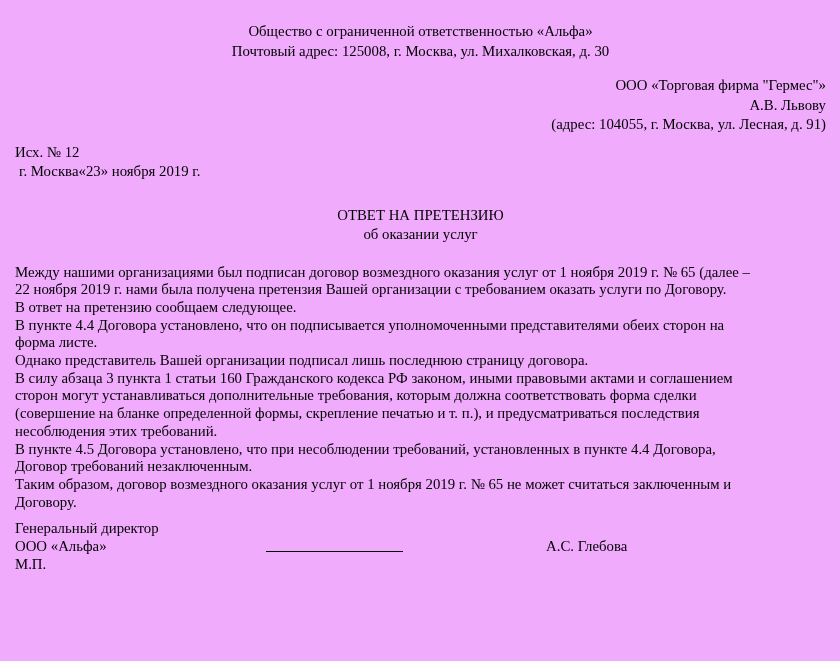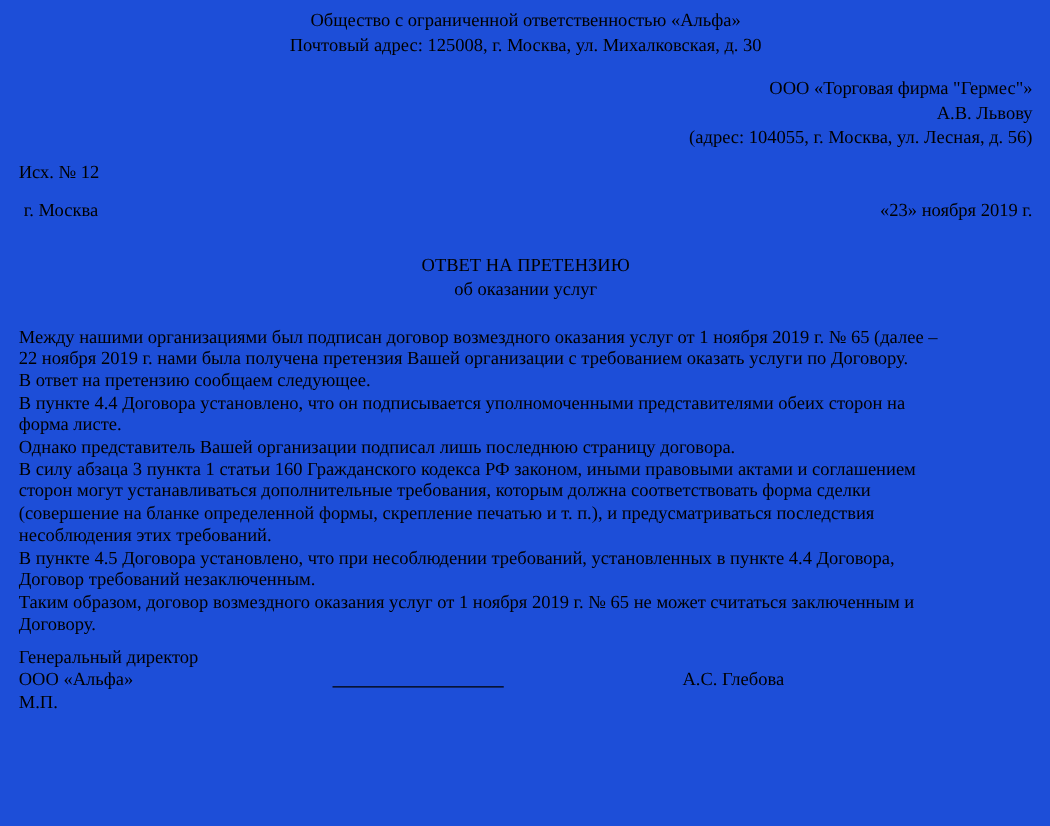--- a/index.html
+++ b/index.html
@@ -1,45 +1,45 @@
 <!DOCTYPE html>
 <html><head>
 <meta charset="utf-8">
 <style>
   html, body { margin: 0; padding: 0; background: #ffffff; }
   .page {
     position: relative;
     width: 840px;
     height: 661px;
     box-sizing: border-box;
-    padding: 8px 14px 0 15px;
-    background: #1d4ed8;
+    padding: 22px 14px 0 15px;
+    background: #f0abfc;
     color: #000000;
     font-family: "Liberation Serif", "DejaVu Serif", serif;
     font-size: 14.8px;
     overflow: hidden;
   }
   .sender {
     text-align: center;
     line-height: 19.5px;
   }
   .addressee {
     margin-top: 15px;
     text-align: right;
     line-height: 19.5px;
   }
   .ref {
     margin-top: 8px;
     line-height: 19.5px;
   }
   .place-date {
     display: flex;
-    justify-content: space-between;
+    justify-content: flex-start;
     line-height: 19.5px;
-    margin-top: 12px;
+    margin-top: 0;
   }
   .place { padding-left: 4px; }
   .doc-title {
     margin-top: 24px;
     text-align: center;
     line-height: 19.5px;
   }
   .body-text {
     margin-top: 19px;
     line-height: 17.7px;
@@ -72,21 +72,21 @@
 <div class="page">
 
   <div class="sender">
     <div>Общество с ограниченной ответственностью «Альфа»</div>
     <div>Почтовый адрес: 125008, г. Москва, ул. Михалковская, д. 30</div>
   </div>
 
   <div class="addressee">
     <div>ООО «Торговая фирма "Гермес"»</div>
     <div>А.В. Львову</div>
-    <div>(адрес: 104055, г. Москва, ул. Лесная, д. 56)</div>
+    <div>(адрес: 104055, г. Москва, ул. Лесная, д. 91)</div>
   </div>
 
   <div class="ref">Исх. № 12</div>
 
   <div class="place-date">
     <span class="place">г. Москва</span>
     <span>«23» ноября 2019 г.</span>
   </div>
 
   <div class="doc-title">

